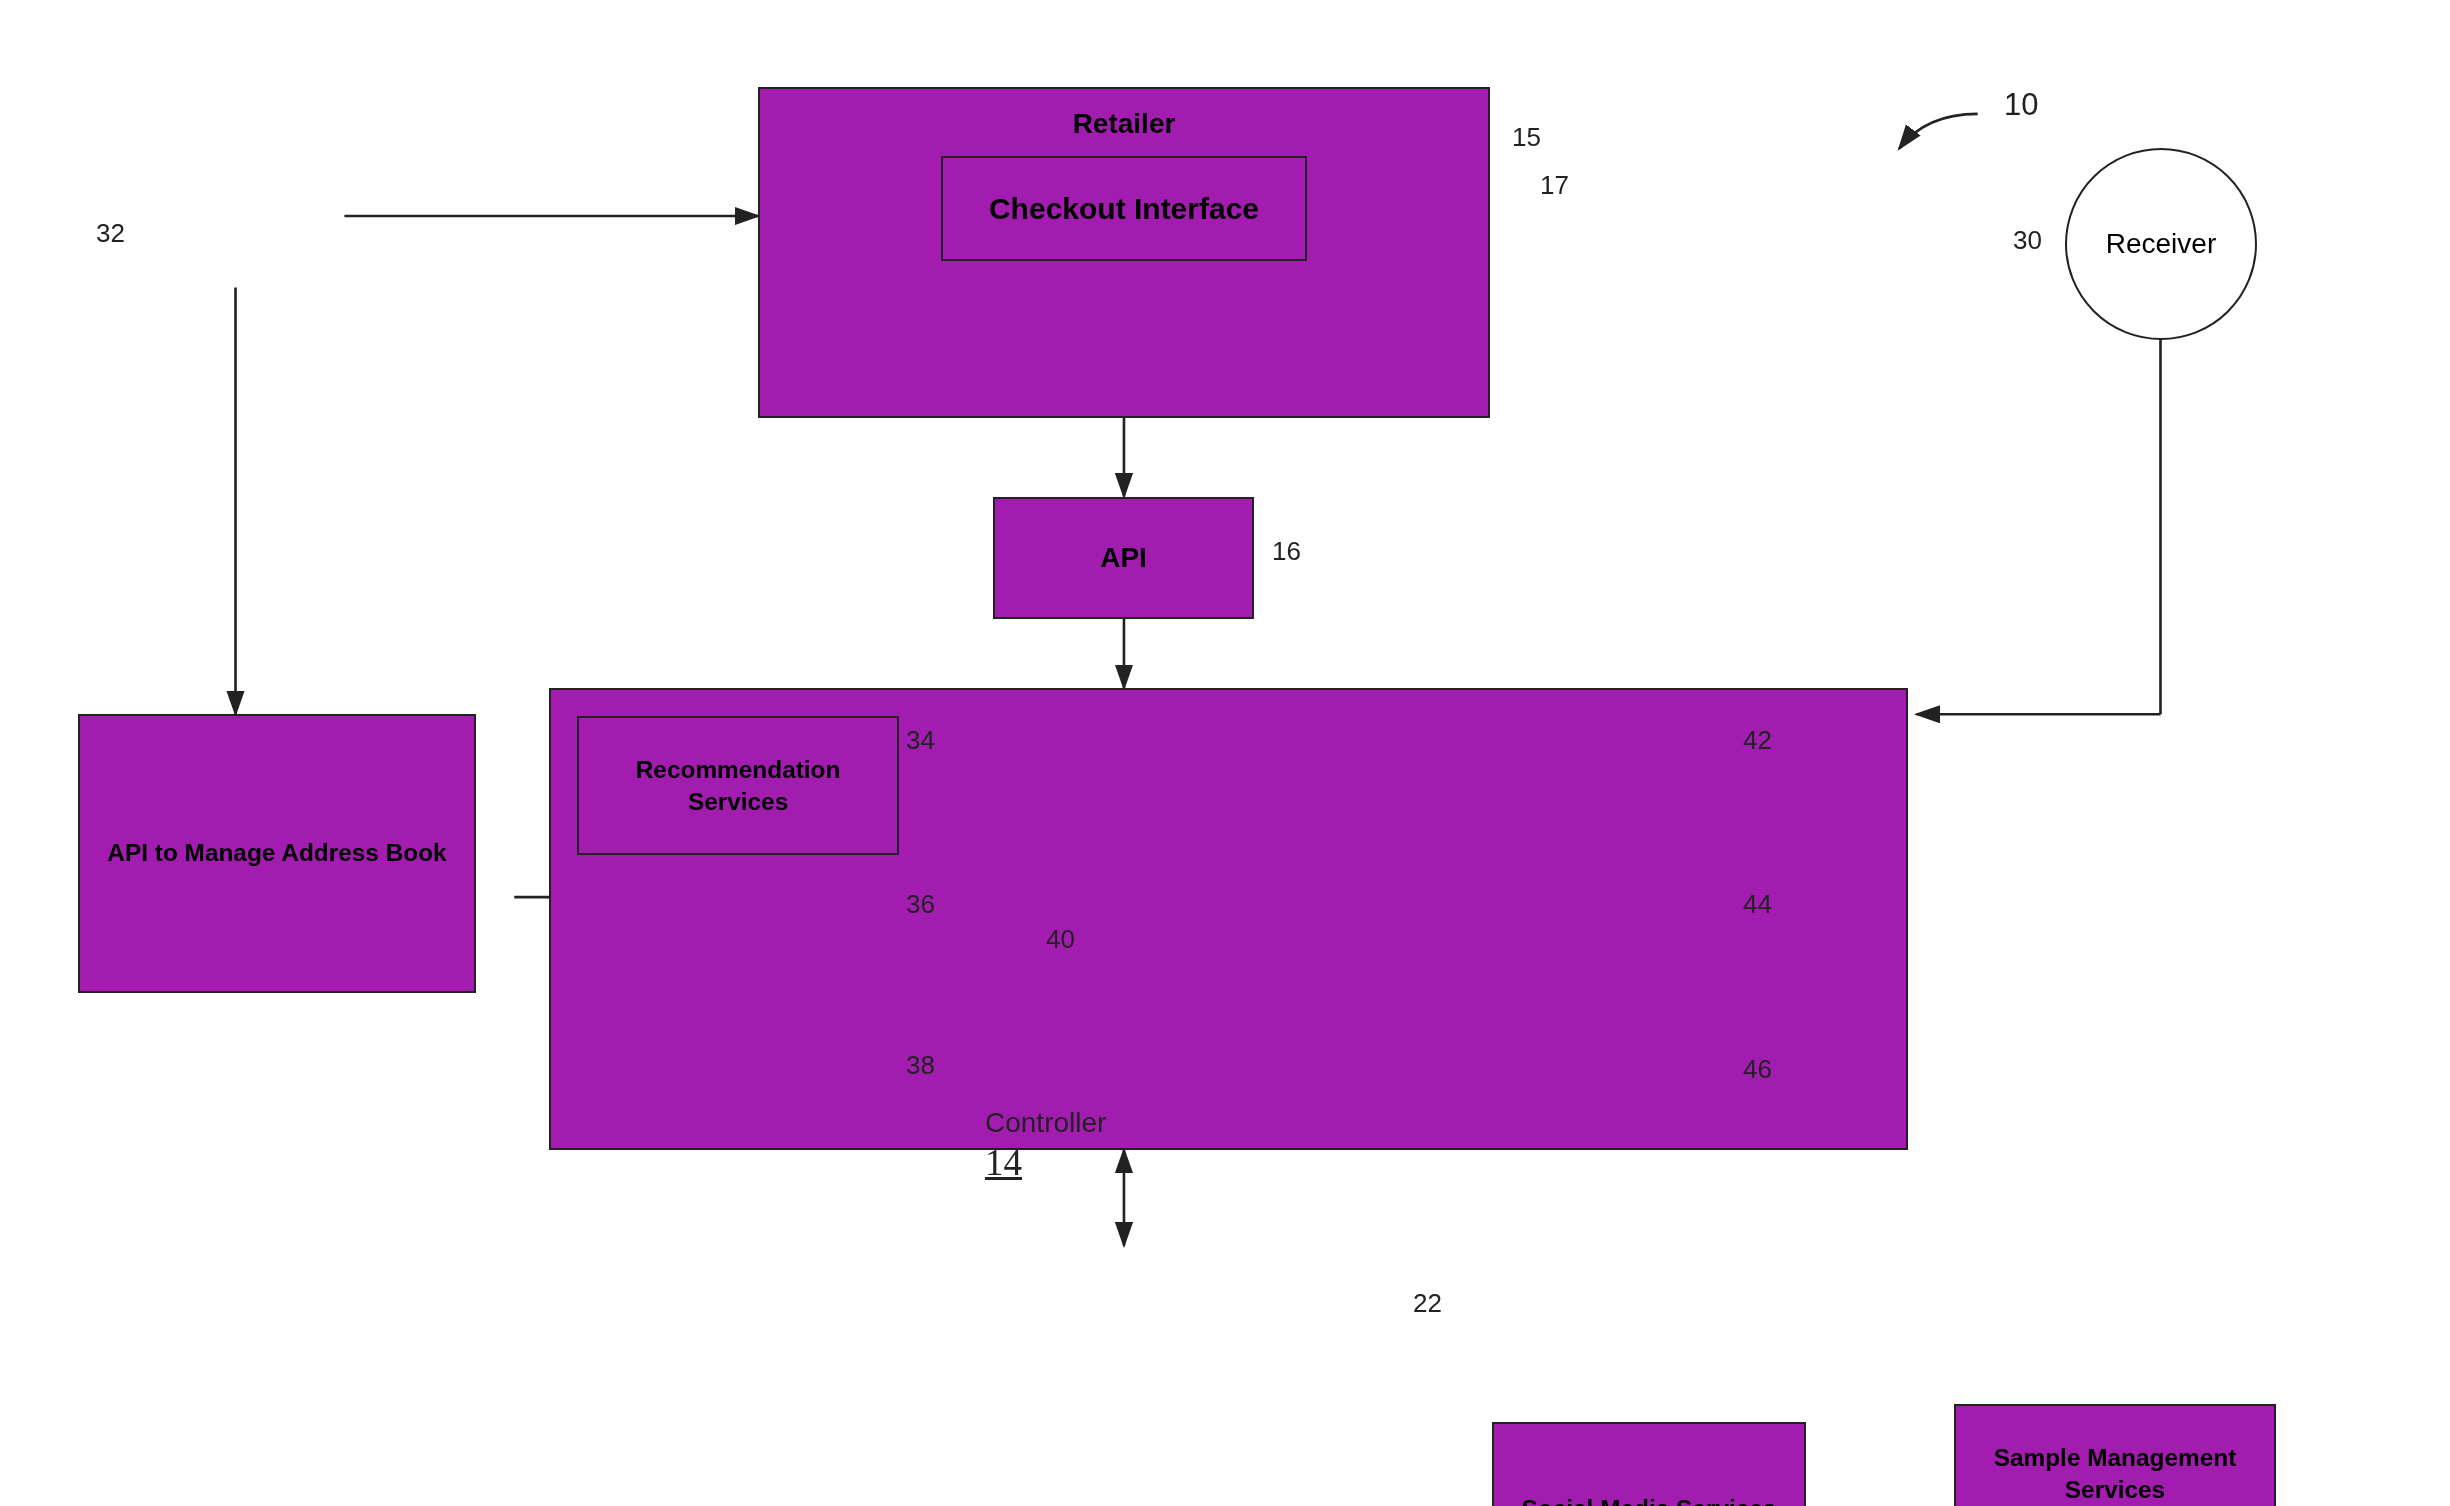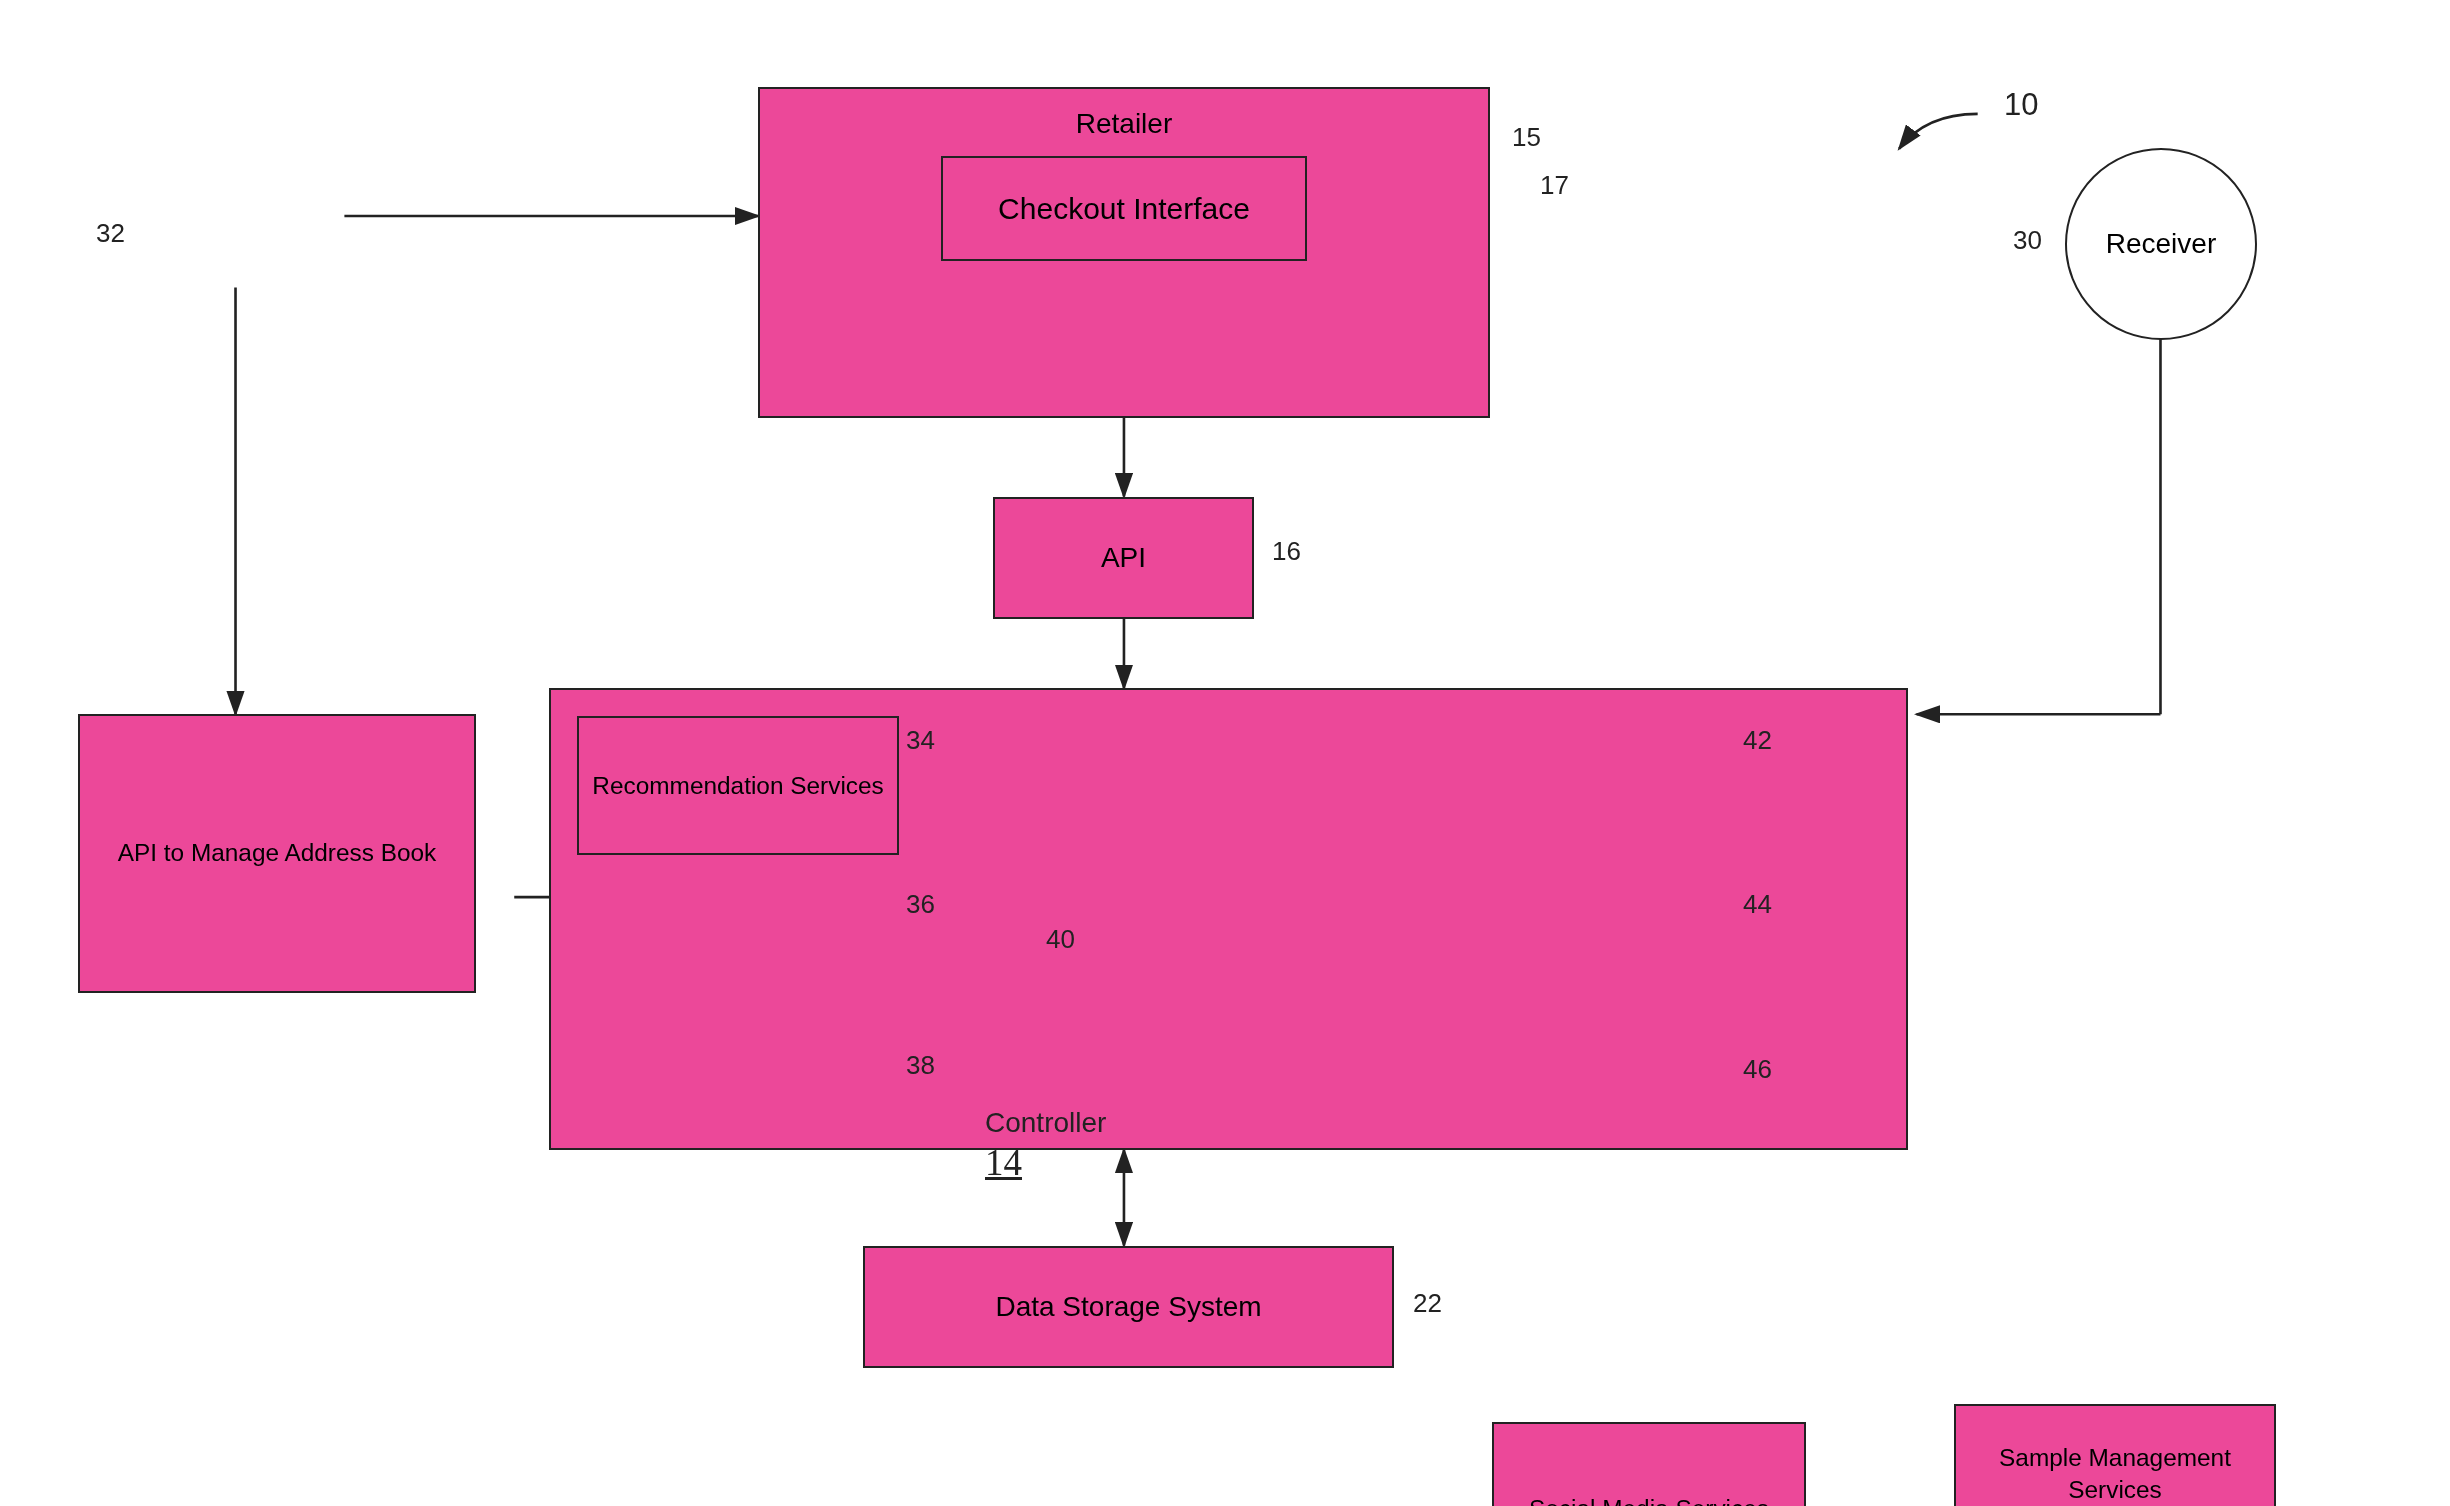--- a/index.html
+++ b/index.html
@@ -12,28 +12,29 @@
       overflow: hidden;
     }
     .diagram {
       position: absolute;
       top: 0; left: 0;
       width: 100%; height: 100%;
     }
     .box {
       position: absolute;
       border: 2.6px solid #222;
-      background: #ec4899;
+      background: #a21caf;
       display: flex;
       align-items: center;
       justify-content: center;
       text-align: center;
       font-size: 28px;
       line-height: 1.3;
       padding: 8.7px;
+      font-weight: bold;
     }
     .circle {
       position: absolute;
       border: 2.6px solid #222;
       background: #fff;
       border-radius: 50%;
       display: flex;
       align-items: center;
       justify-content: center;
       text-align: center;
@@ -148,19 +149,16 @@
 Address
 Book</span>
   </div>
 
   <div class="circle" style="left:2065px; top:148px; width:192px; height:192px;">
     <span>Receiver</span>
   </div>
   <div class="label" style="left:2013px; top:225px;">30</div>
 
 
-  <div class="box" style="left:863px; top:1246px; width:531px; height:122px; font-size:28px;">
-    <span>Data Storage System</span>
-  </div>
   <div class="label" style="left:1413px; top:1288px;">22</div>
 
 </div>
 
 
 </body></html>

